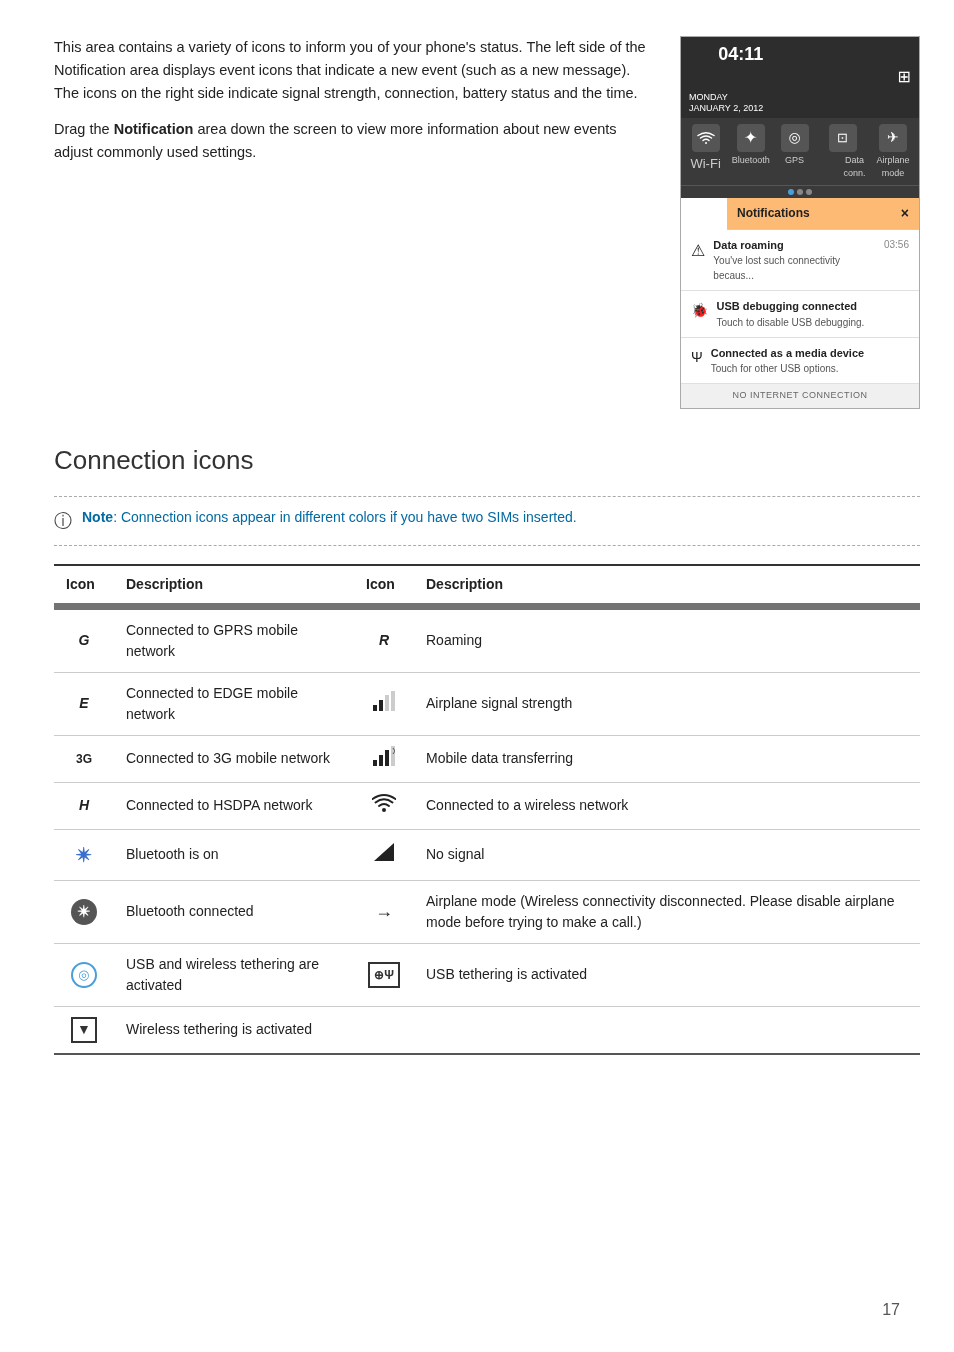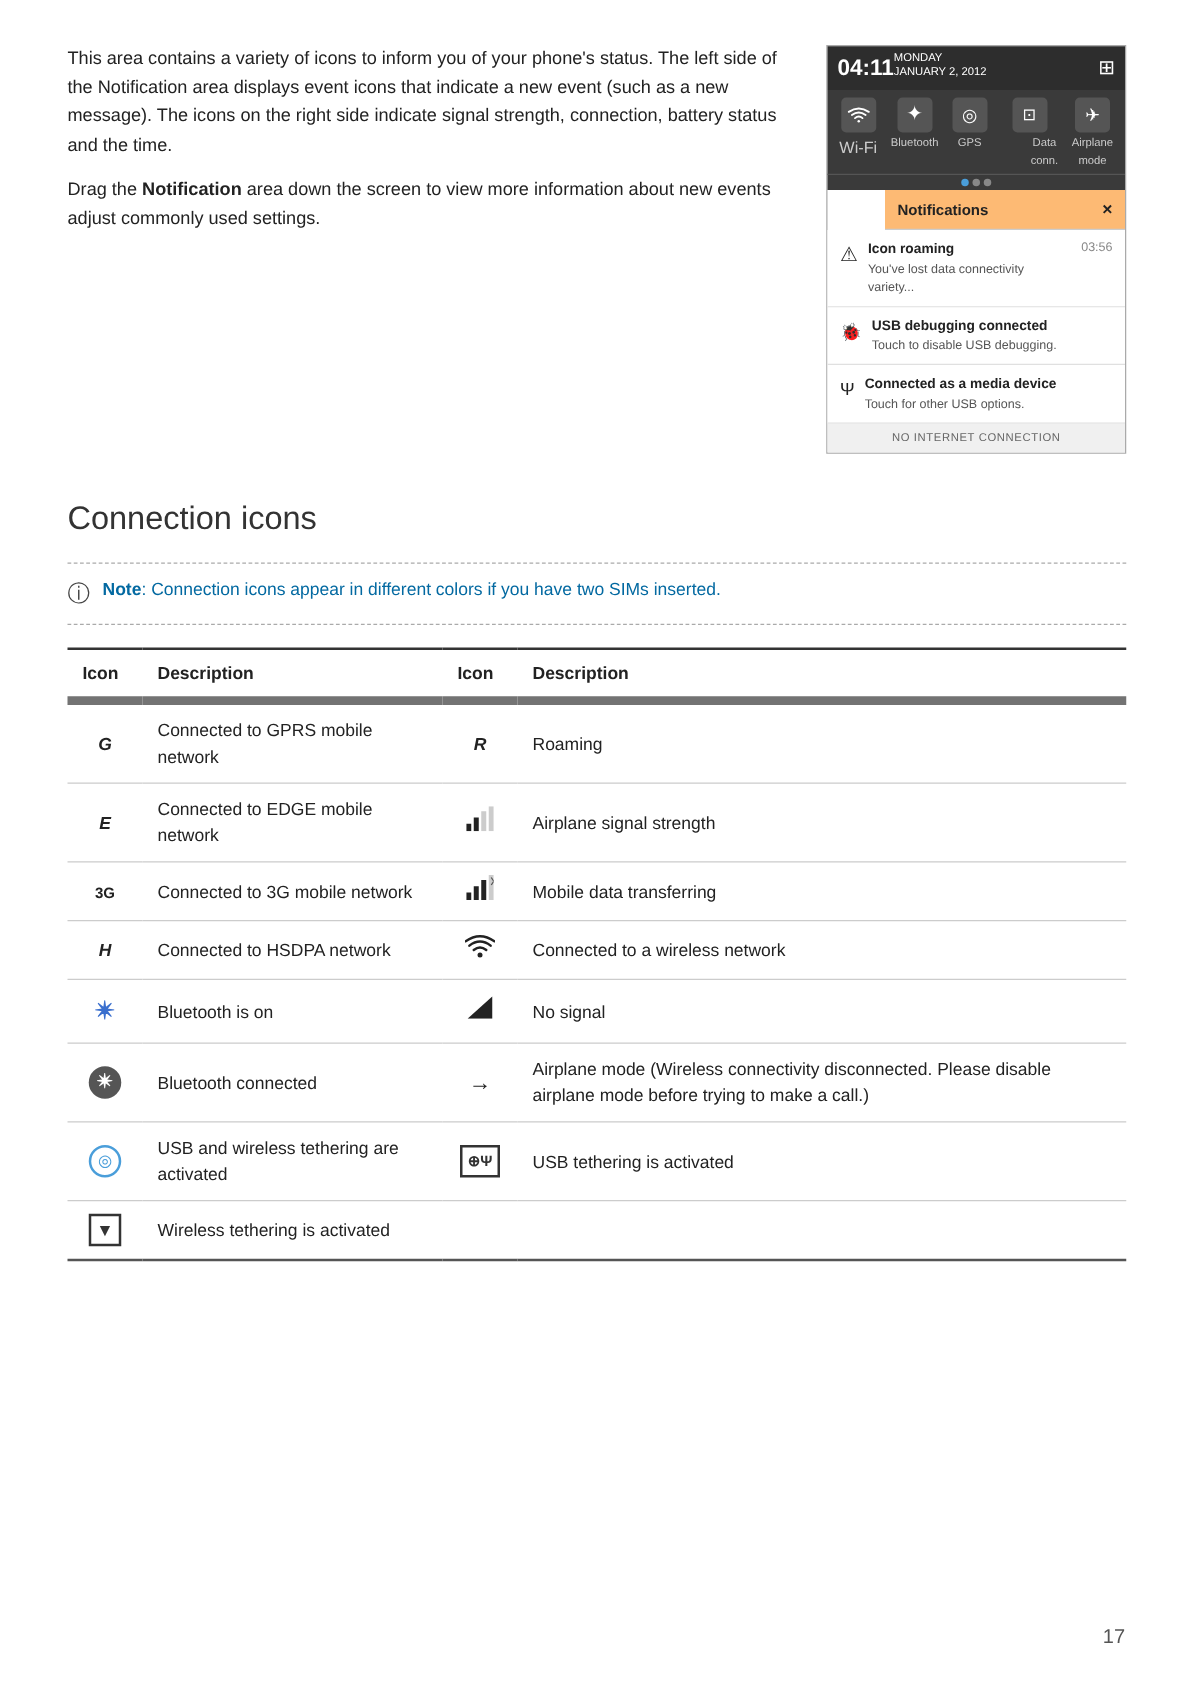--- a/index.html
+++ b/index.html
@@ -8,21 +8,21 @@
       background: #fff;
       color: #222;
       font-size: 15px;
       line-height: 1.5;
       width: 954px;
       min-height: 1352px;
       position: relative;
     }
 
     .page-container {
-      padding: 36px 53px 40px 54px;
+      padding: 36px 34px 40px 54px;
       max-width: 954px;
     }
 
     
     .top-section {
       display: flex;
       flex-direction: row;
       gap: 24px;
       margin-bottom: 32px;
     }
@@ -235,21 +235,21 @@
     <div class="top-text">
       <p>This area contains a variety of icons to inform you of your phone's status. The left side of the Notification area displays event icons that indicate a new event (such as a new message). The icons on the right side indicate signal strength, connection, battery status and the time.</p>
       <p>
         Drag the <strong>Notification</strong><span> area down the screen to view more information about new events adjust commonly used settings.</span>
       </p>
     </div>
 
     <div class="phone-mockup">
 
       <div class="phone-status-bar">
-        <div style="display:flex;align-items:flex-start;gap:0;">
+        <div style="display:flex;align-items:flex-end;gap:24px;flex-direction:column;">
           <span class="phone-time">04:11</span>
           <div>
             <div class="phone-date">MONDAY</div>
             <div class="phone-date">JANUARY 2, 2012</div>
           </div>
         </div>
         <span style="font-size:16px;">⊞</span>
       </div>
 
       <div class="phone-quick-settings">
@@ -289,22 +289,22 @@
       </div>
 
       <div class="notifications-header">
         <span>Notifications</span>
         <span class="notif-close">×</span>
       </div>
 
       <div class="notif-item">
         <span class="notif-icon">⚠</span>
         <div class="notif-content">
-          <div class="notif-title">Icon roaming</div>
-          <div class="notif-subtitle">You've lost data connectivity variety...</div>
+          <div class="notif-title">Data roaming</div>
+          <div class="notif-subtitle">You've lost such connectivity becaus...</div>
         </div>
         <span class="notif-time">03:56</span>
       </div>
 
       <div class="notif-item">
         <span class="notif-icon" style="font-size:14px;">🐞</span>
         <div class="notif-content">
           <div class="notif-title">USB debugging connected</div>
           <div class="notif-subtitle">Touch to disable USB debugging.</div>
         </div>

